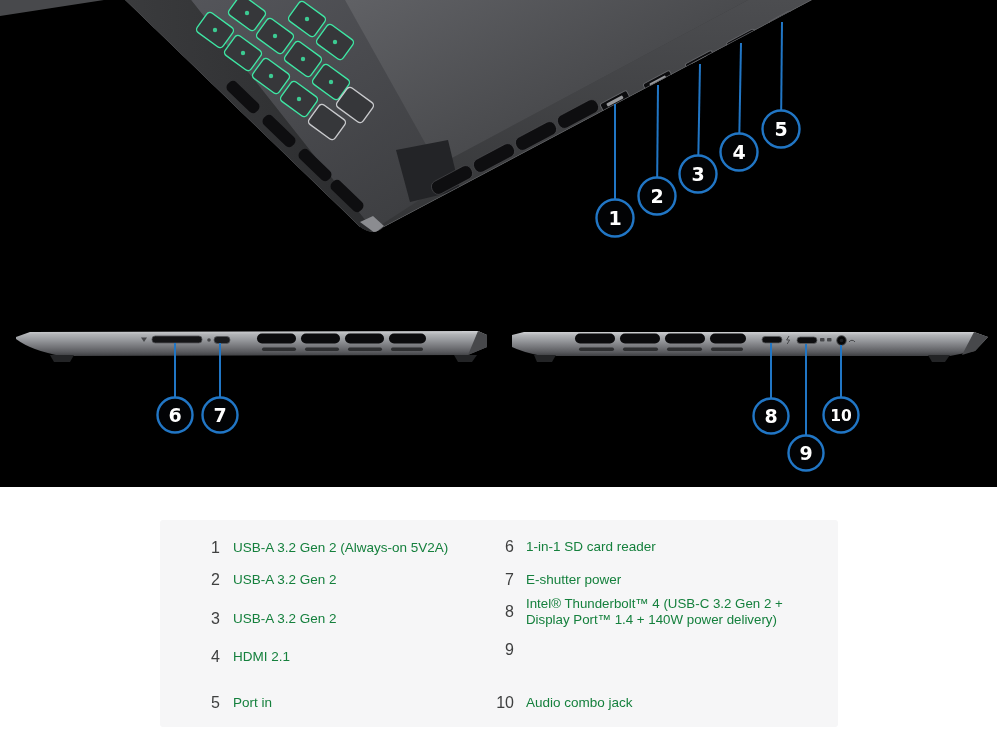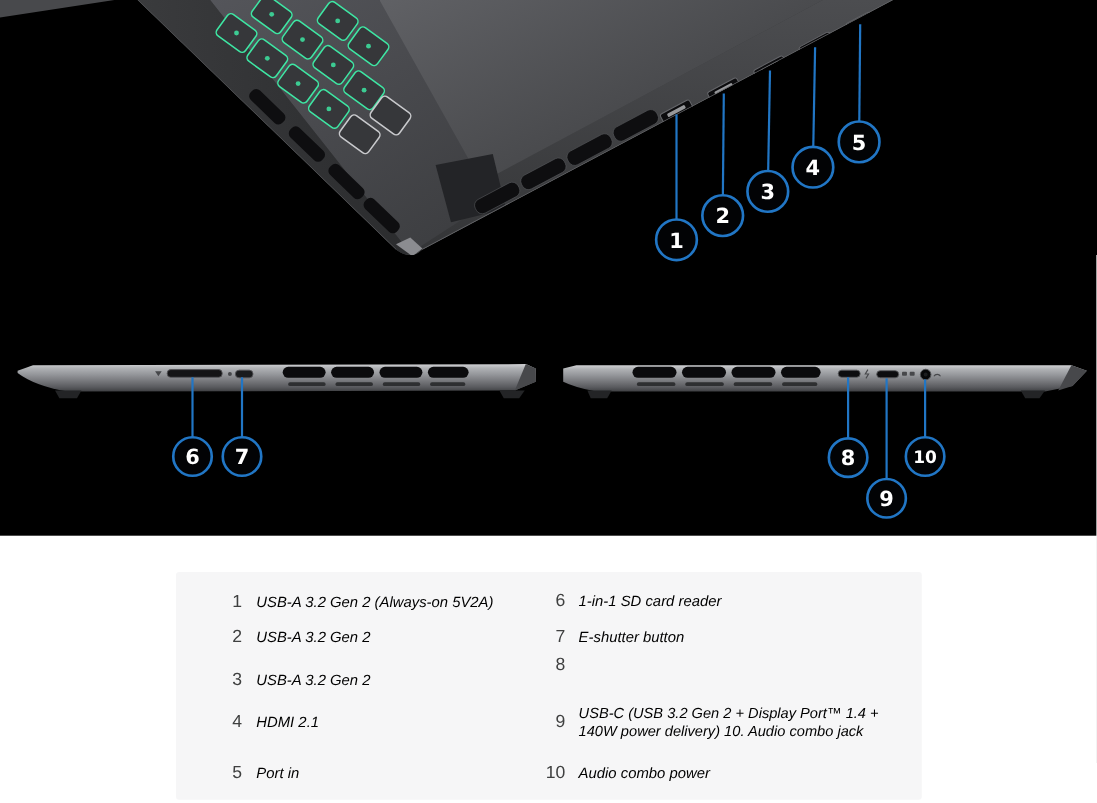--- a/index.html
+++ b/index.html
@@ -13,21 +13,21 @@
   .legend-panel{
     position:absolute;left:160px;top:520px;width:678px;height:207px;
     background:#f6f6f7;border-radius:3px;
   }
   .lrow{position:absolute;display:flex;align-items:center;}
   .lrow .lnum{
     flex:0 0 auto;text-align:right;color:#3f4040;font-size:16px;line-height:18px;
   }
   .col-l .lnum{width:20px;margin-right:13px;}
   .col-r .lnum{width:24px;margin-right:12px;}
-  .lrow .ltxt{color:#000000;font-size:13.5px;line-height:18px;font-style:italic;}
+  .lrow .ltxt{color:#15803d;font-size:13.5px;line-height:18px;}
   .lrow.twoline .ltxt{line-height:15.5px;font-size:13.3px;width:284px;}
   .col-l{left:40px;}
   .col-r{left:330px;}
   .r1{top:19px}.r2{top:51px}.r3{top:90px}.r4{top:128px}.r5{top:174px}
   .r6{top:18px}.r7{top:51px}.r8{top:76px}.r9{top:121px}.r10{top:174px}
   .callout-num{font-family:"DejaVu Sans","Liberation Sans",sans-serif;font-weight:bold;}
 </style>
 </head>
 <body>
 
@@ -272,27 +272,27 @@
       <span class="lnum">5</span>
       <span class="ltxt">Port in</span>
     </div>
 
     <div class="lrow col-r r6">
       <span class="lnum">6</span>
       <span class="ltxt">1-in-1 SD card reader</span>
     </div>
     <div class="lrow col-r r7">
       <span class="lnum">7</span>
-      <span class="ltxt">E-shutter button</span>
+      <span class="ltxt">E-shutter power</span>
     </div>
     <div class="lrow col-r r8 twoline">
       <span class="lnum">8</span>
+      <span class="ltxt">Intel® Thunderbolt™ 4 (USB-C 3.2 Gen 2 + Display Port™ 1.4 + 140W power delivery)</span>
     </div>
     <div class="lrow col-r r9 twoline">
       <span class="lnum">9</span>
-      <span class="ltxt">USB-C (USB 3.2 Gen 2 + Display Port™ 1.4 + 140W power delivery) 10. Audio combo jack</span>
     </div>
     <div class="lrow col-r r10">
       <span class="lnum">10</span>
-      <span class="ltxt">Audio combo power</span>
+      <span class="ltxt">Audio combo jack</span>
     </div>
   </div>
 </div>
 
 </body></html>

